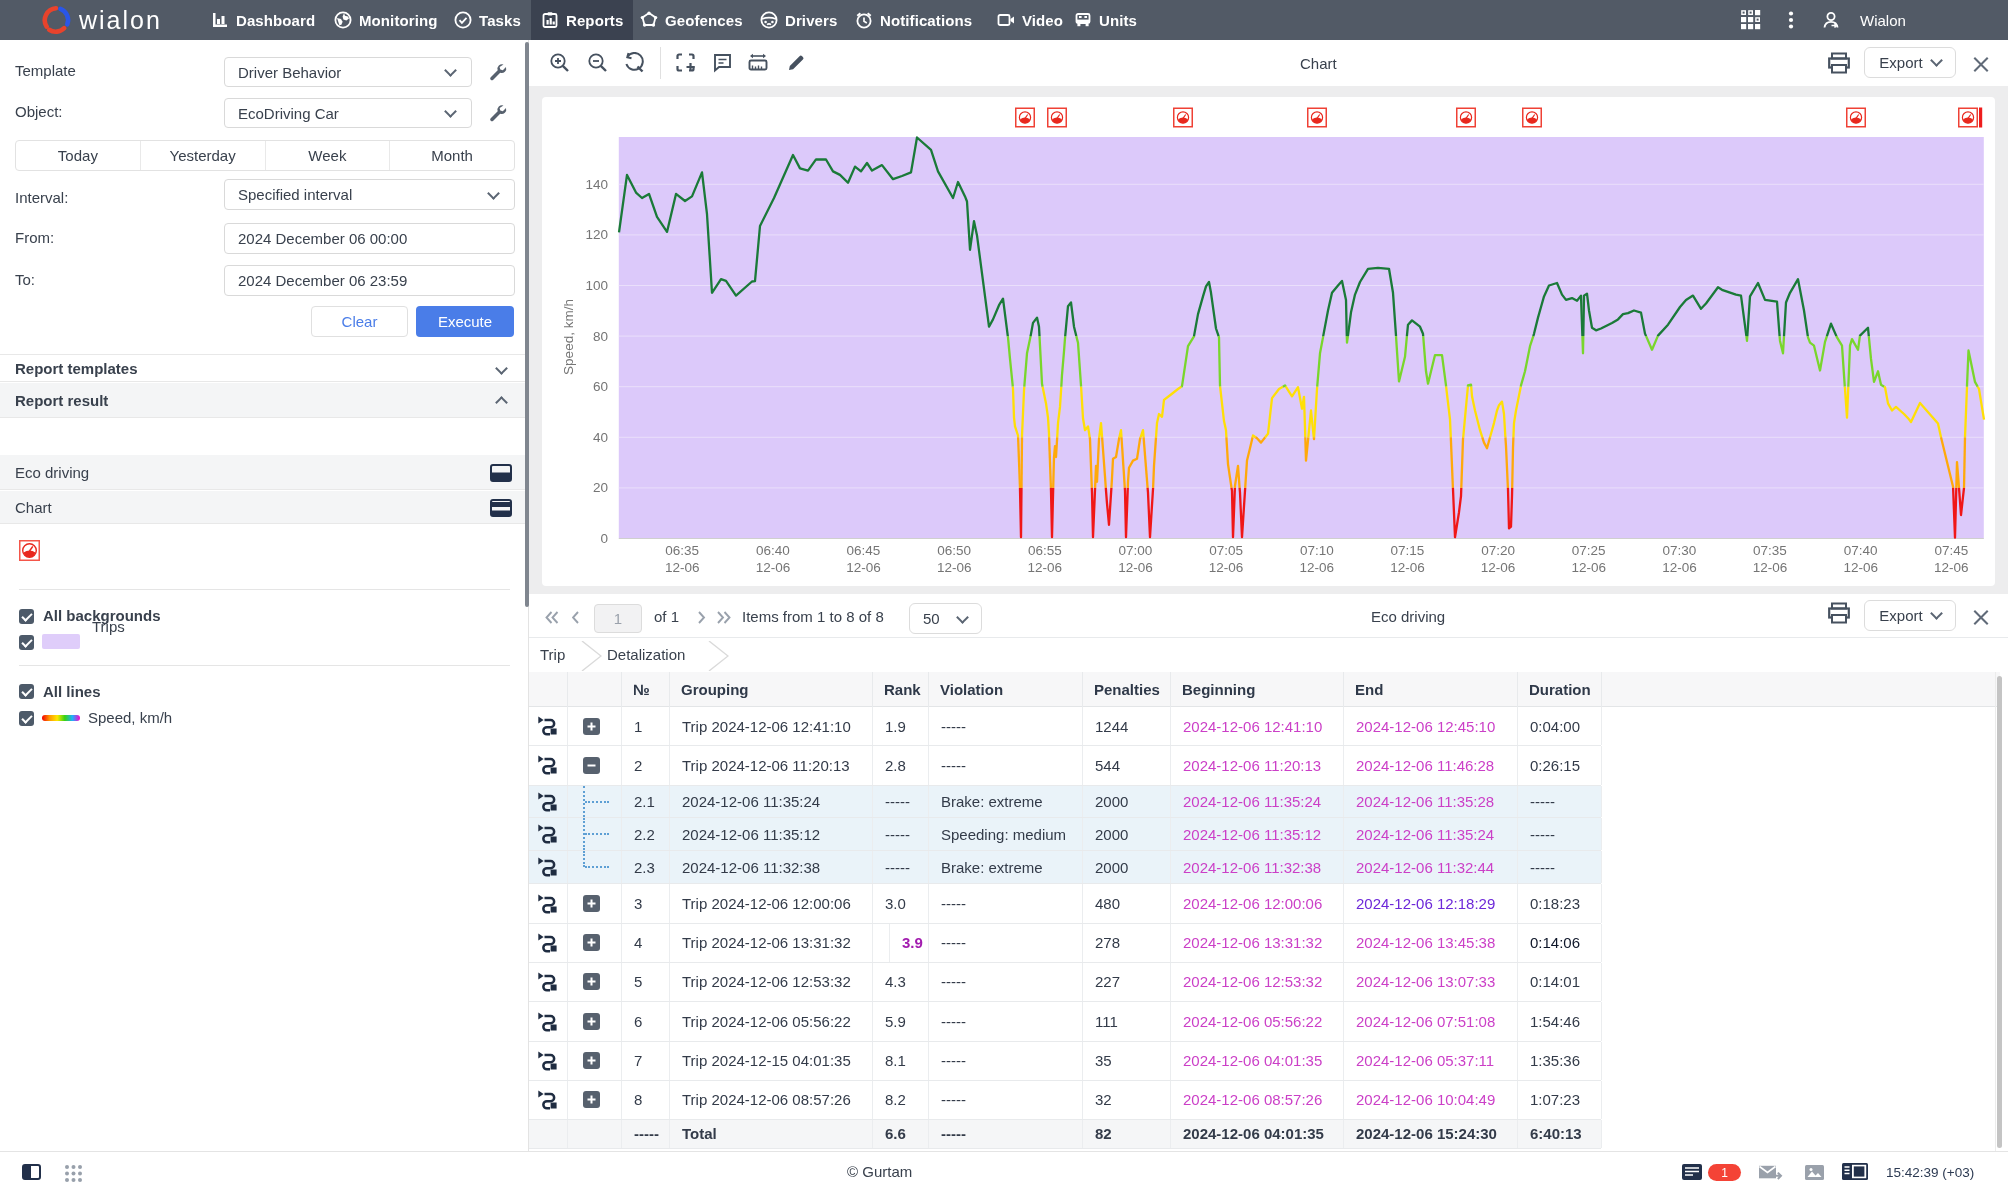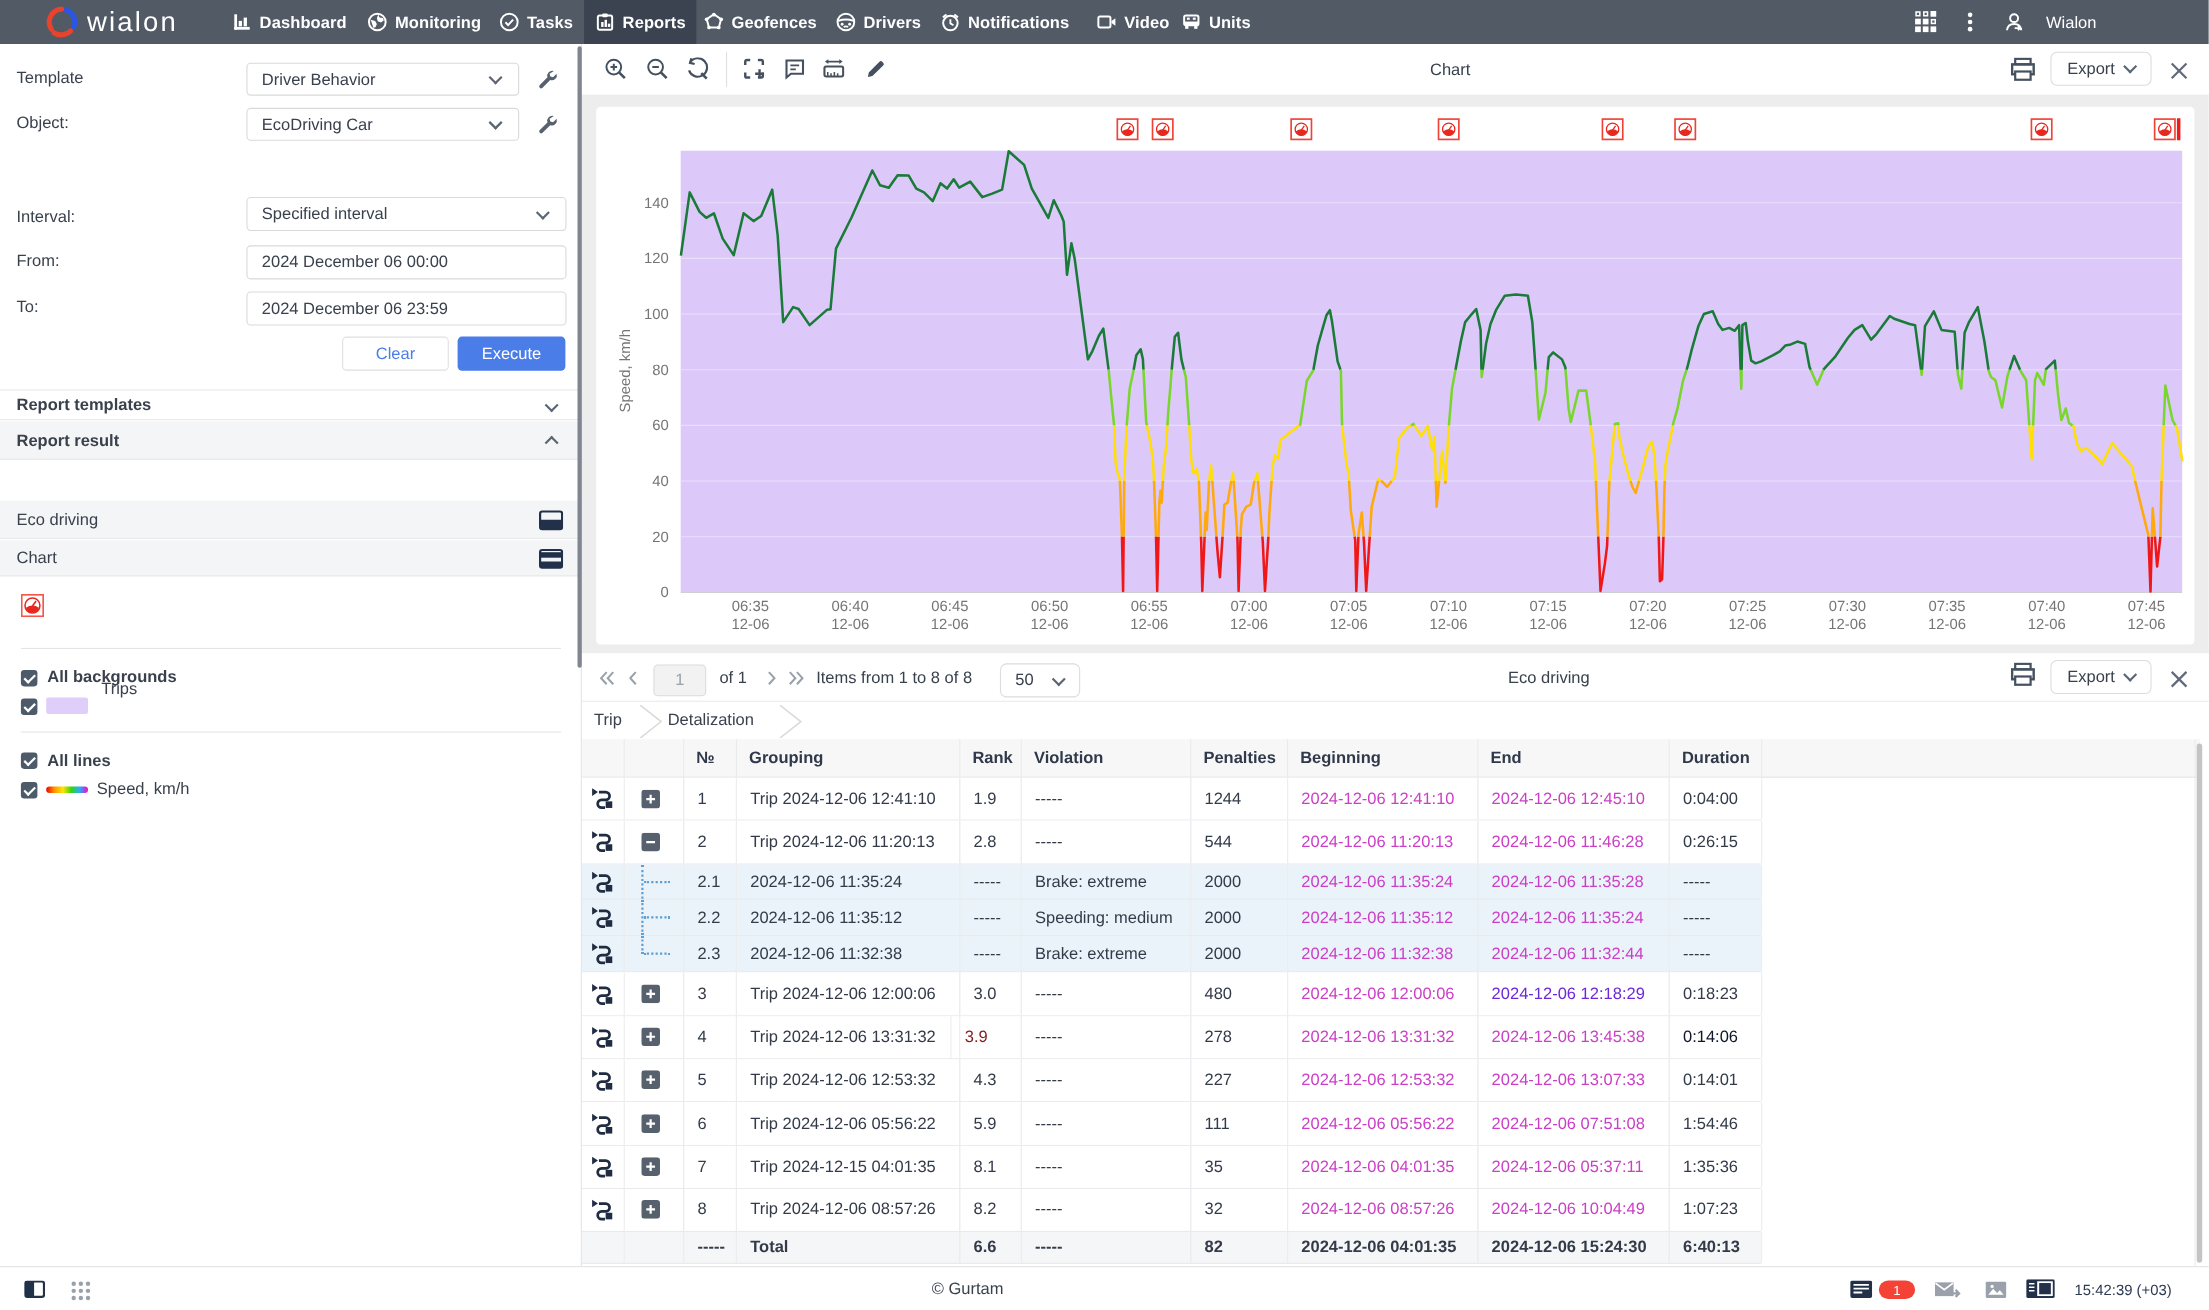--- a/index.html
+++ b/index.html
@@ -156,20 +156,26 @@
 <div class="lbl" style="left:15px;top:22px">Template</div>
 <div class="inp" style="left:224px;top:17px;width:248px;height:30px">Driver Behavior<span class="chev" style="position:absolute;right:16px;top:8px"></span></div>
 <div class="abs" style="left:488px;top:22px"><svg width="20" height="20" viewBox="0 0 20 20" style="">
         <path d="M15.5 2.5 a4.6 4.6 0 0 0 -5.8 5.8 L2.5 15.5 a1.8 1.8 0 0 0 2.5 2.5 L12.2 10.8 a4.6 4.6 0 0 0 5.8 -5.8 L14.8 8.2 12.3 7.5 11.6 5 Z" fill="#57616e"></path>
       </svg></div>
 <div class="lbl" style="left:15px;top:63px">Object:</div>
 <div class="inp" style="left:224px;top:58px;width:248px;height:30px">EcoDriving Car<span class="chev" style="position:absolute;right:16px;top:8px"></span></div>
 <div class="abs" style="left:488px;top:63px"><svg width="20" height="20" viewBox="0 0 20 20" style="">
         <path d="M15.5 2.5 a4.6 4.6 0 0 0 -5.8 5.8 L2.5 15.5 a1.8 1.8 0 0 0 2.5 2.5 L12.2 10.8 a4.6 4.6 0 0 0 5.8 -5.8 L14.8 8.2 12.3 7.5 11.6 5 Z" fill="#57616e"></path>
       </svg></div>
+<div class="seg">
+      <div>Today</div>
+      <div>Yesterday</div>
+      <div>Week</div>
+      <div>Month</div>
+    </div>
 <div class="lbl" style="left:15px;top:149px">Interval:</div>
 <div class="inp" style="left:224px;top:139px;width:291px;height:31px">Specified interval<span class="chev" style="position:absolute;right:16px;top:9px"></span></div>
 <div class="lbl" style="left:15px;top:189px">From:</div>
 <div class="inp" style="left:224px;top:183px;width:291px;height:31px">2024 December 06 00:00</div>
 <div class="lbl" style="left:15px;top:231px">To:</div>
 <div class="inp" style="left:224px;top:225px;width:291px;height:31px">2024 December 06 23:59</div>
 <div class="btn-clear">Clear</div>
     <div class="btn-exec">Execute</div>
 <div class="secrow" style="top:314px;height:28px;font-weight:700;border-top:1px solid #e8e8e8;border-bottom:1px solid #e8e8e8;width:528px">Report templates<span class="chev" style="position:absolute;right:22px;top:9px"></span></div>
 <div class="secrow" style="top:343px;height:35px;font-weight:700;background:#f4f5f6;border-bottom:1px solid #e8e8e8;width:528px">Report result<span class="chev chevup" style="position:absolute;right:22px;top:15px"></span></div>
@@ -676,21 +682,21 @@
         <path d="M0.3 0.6 L5.6 4.1 0.3 7.6 Z" fill="#1f2c41"></path>
         <path d="M6.5 4.1 H12.6 A3.55 3.55 0 0 1 12.6 11.2 H8.9 A3.55 3.55 0 0 0 8.9 18.3 H12" fill="none" stroke="#1f2c41" stroke-width="2.5"></path>
         <rect x="12.6" y="12.5" width="6" height="6" fill="#1f2c41"></rect>
       </svg></div>
     <div class="abs" style="left:54px;top:10.4px"><svg width="17" height="17" viewBox="0 0 17 17" style="">
         <rect x="0" y="0" width="17" height="17" rx="3" fill="#57616e"></rect>
         <path d="M8.5 4.5 v8 M4.5 8.5 h8" stroke="#fff" stroke-width="2"></path>
       </svg></div>
     <div class="cell" style="left:92px;width:48px;color:#333b49;font-weight:400">4</div>
     <div class="cell" style="left:140px;width:203px;color:#333b49;font-weight:400">Trip 2024-12-06 13:31:32</div>
-    <div class="cell" style="left:335px;width:56px;color:#7f1d1d;font-weight:400">3.9</div>
+    <div class="cell" style="left:360px;width:56px;color:#a21caf;font-weight:700">3.9</div>
     <div class="cell" style="left:399px;width:154px;color:#333b49;font-weight:400">-----</div>
     <div class="cell" style="left:553px;width:88px;color:#333b49;font-weight:400">278</div>
     <div class="cell" style="left:641px;width:173px;color:#cb3fc7;font-weight:400">2024-12-06 13:31:32</div>
     <div class="cell" style="left:814px;width:174px;color:#cb3fc7;font-weight:400">2024-12-06 13:45:38</div>
     <div class="cell" style="left:988px;width:84px;color:#0f172a;font-weight:400">0:14:06</div>
     <div class="abs" style="left:38px;top:0;bottom:0;width:1px;background:#ebedef"></div>
     <div class="abs" style="left:92px;top:0;bottom:0;width:1px;background:#ebedef"></div>
     <div class="abs" style="left:140px;top:0;bottom:0;width:1px;background:#ebedef"></div>
     <div class="abs" style="left:343px;top:0;bottom:0;width:1px;background:#ebedef"></div>
     <div class="abs" style="left:399px;top:0;bottom:0;width:1px;background:#ebedef"></div>

